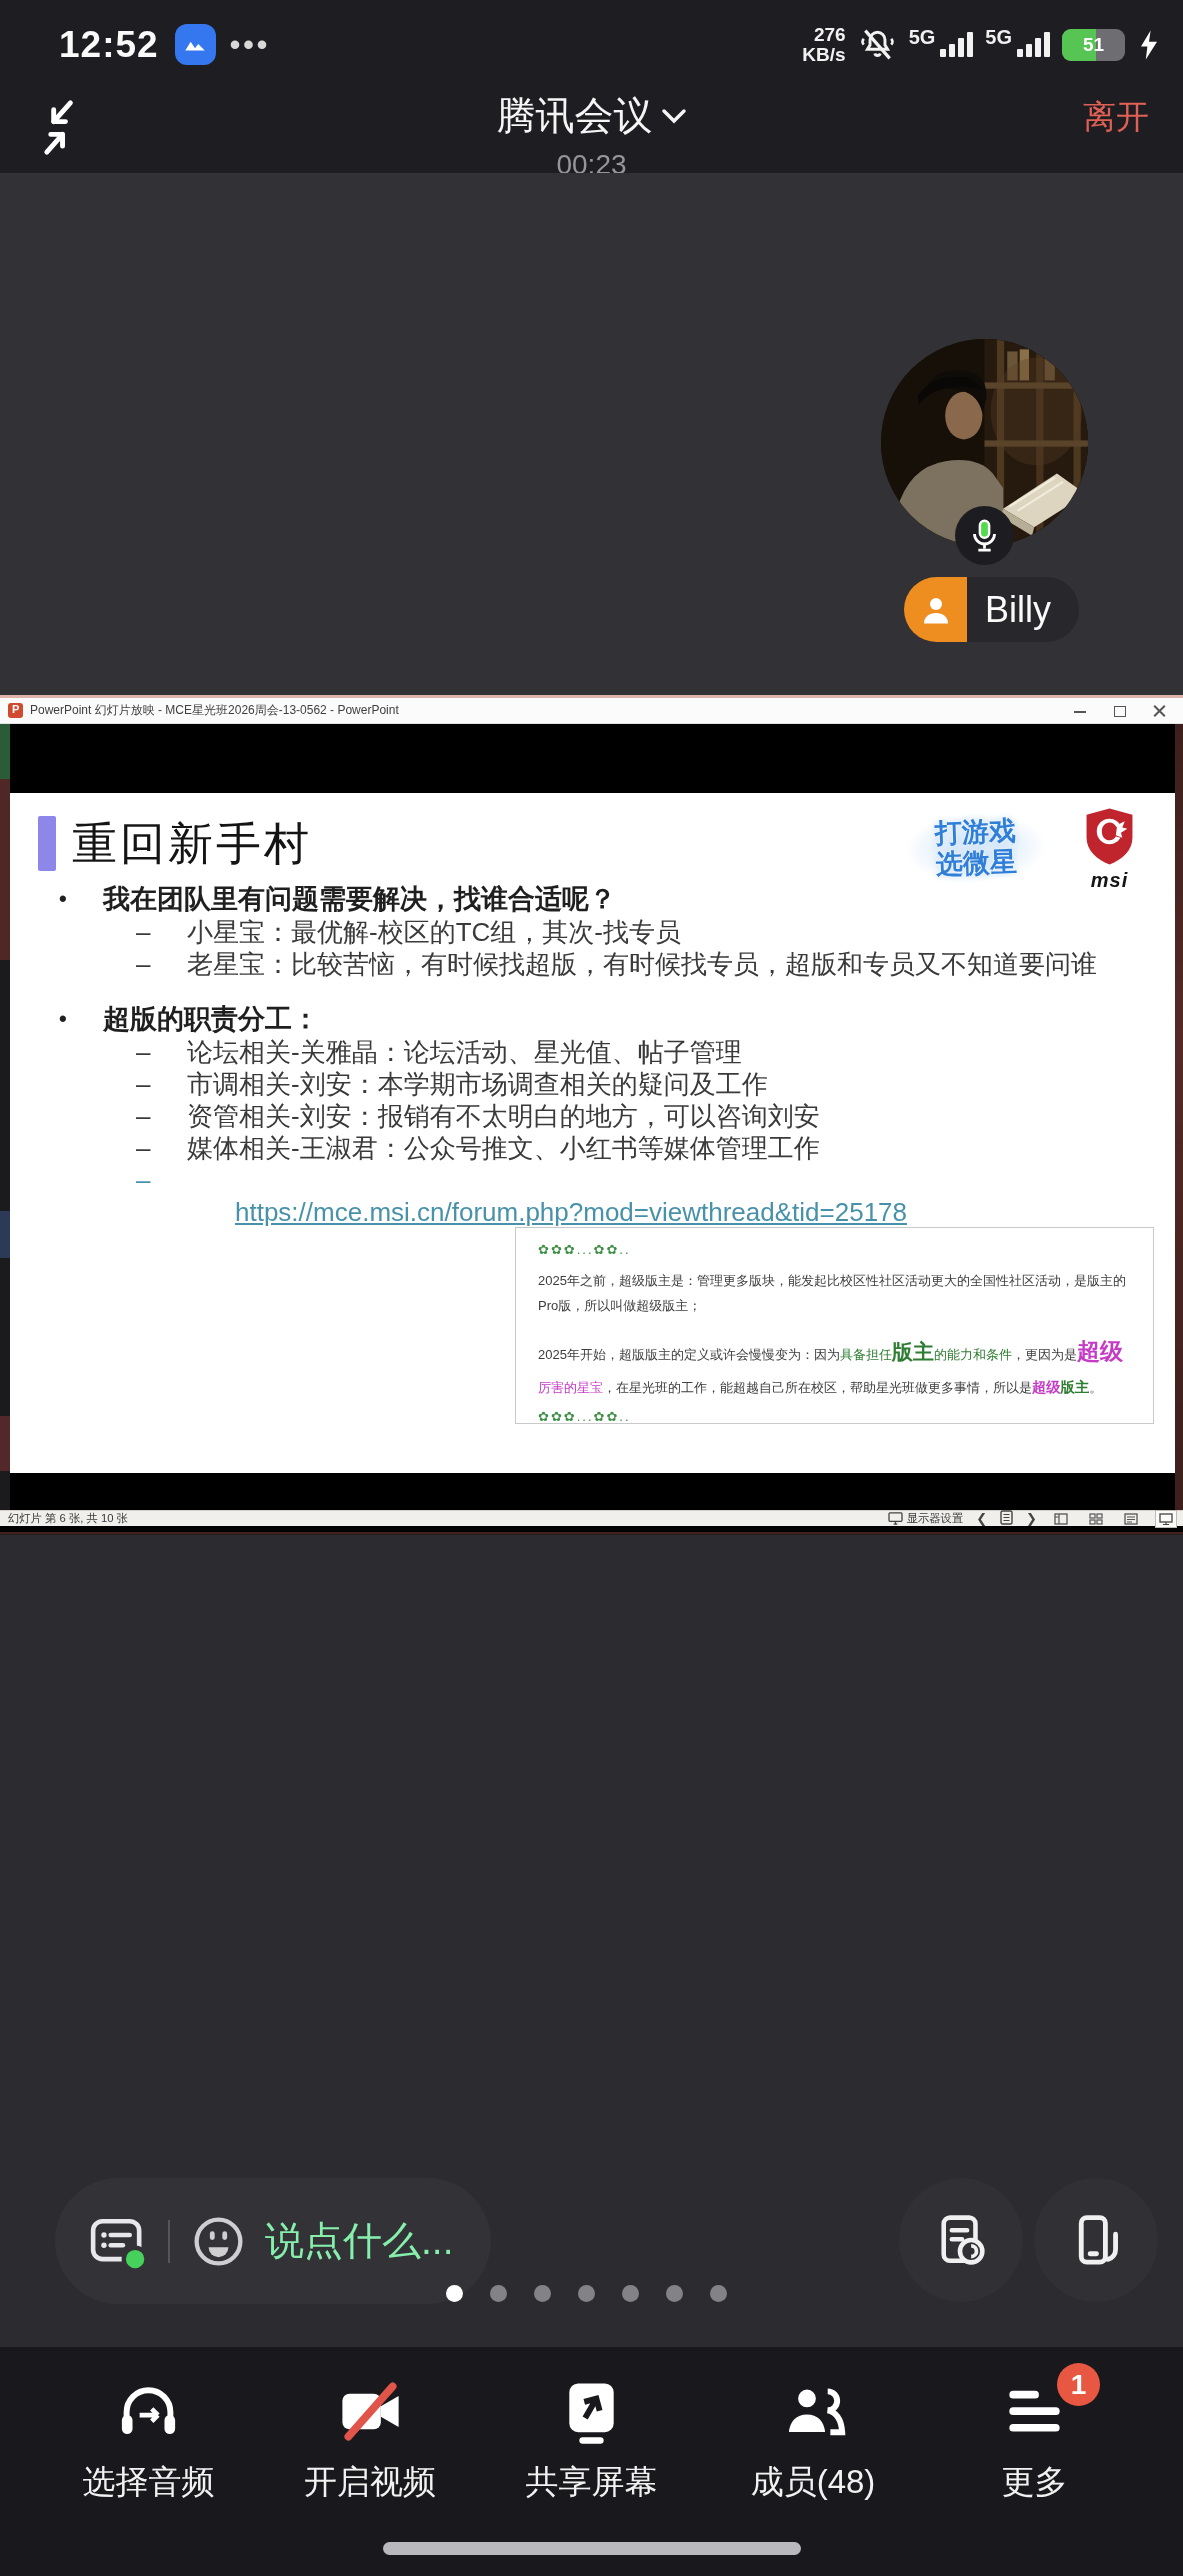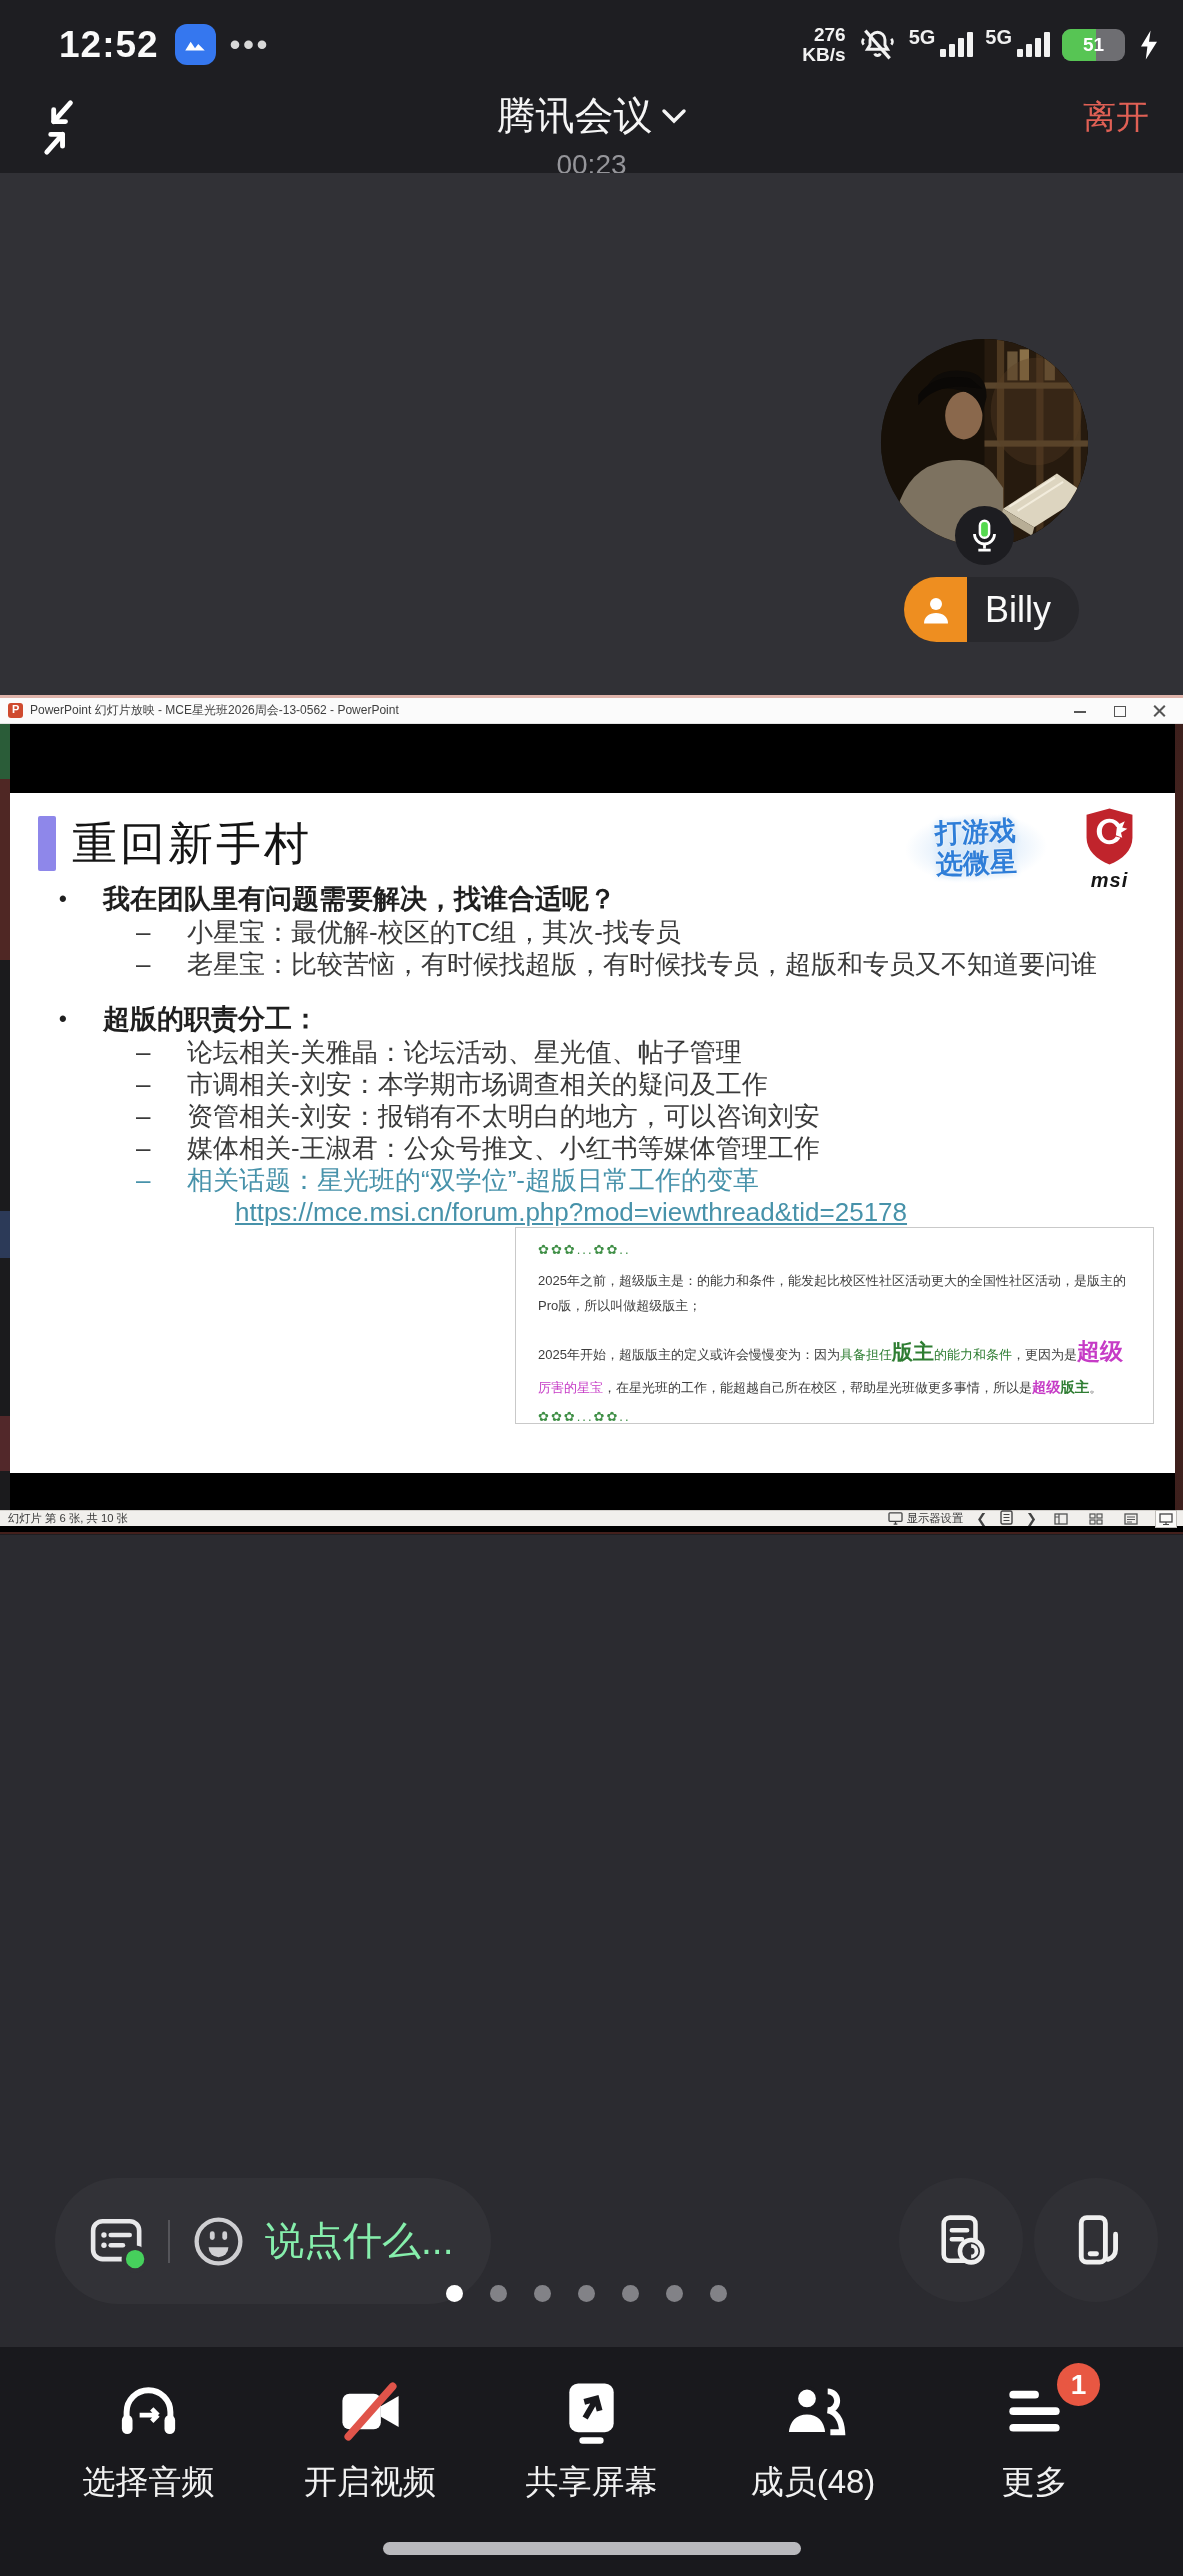--- a/index.html
+++ b/index.html
@@ -291,29 +291,28 @@
               <span>资管相关-刘安：报销有不太明白的地方，可以咨询刘安</span>
             </div>
             <div class="sub-row">
               <span class="dash">–</span>
               <span>媒体相关-王淑君：公众号推文、小红书等媒体管理工作</span>
             </div>
           </div>
 
         <div class="sub-row teal">
           <span class="dash">–</span>
-          <span>相关话题：星光班的“双学位”-超版日常工作的变革</span>
         </div>
         <div class="link-row">
           <a href="#">https://mce.msi.cn/forum.php?mod=viewthread&amp;tid=25178</a>
         </div>
 
         <div class="note-box">
           <div class="decor">✿✿✿...✿✿..</div>
-          <p class="note-p">2025年之前，超级版主是：的能力和条件，能发起比校区性社区活动更大的全国性社区活动，是版主的Pro版，所以叫做超级版主；</p>
+          <p class="note-p">2025年之前，超级版主是：管理更多版块，能发起比校区性社区活动更大的全国性社区活动，是版主的Pro版，所以叫做超级版主；</p>
           <p class="note-p" id="note-p2"><span class="seg-plain">2025年开始，超版版主的定义或许会慢慢变为：因为</span><span class="seg-green">具备担任</span><span class="seg-green-xl">版主</span><span class="seg-green">的能力和条件</span><span class="seg-plain">，更因为是</span><span class="seg-magenta-xl">超级</span><span class="seg-magenta">厉害的星宝</span><span class="seg-plain">，在星光班的工作，能超越自己所在校区，帮助星光班做更多事情，所以是</span><span class="seg-magenta-bold">超级</span><span class="seg-green-bold">版主</span><span class="seg-plain">。</span></p>
           <div class="decor">✿✿✿...✿✿..</div>
         </div>
       </div>
     </div>
 
     <div class="ppt-statusbar">
       <span>幻灯片 第 6 张, 共 10 张</span>
       <span class="pstat-right">
         <span style="display:flex;align-items:center;gap:4px">

